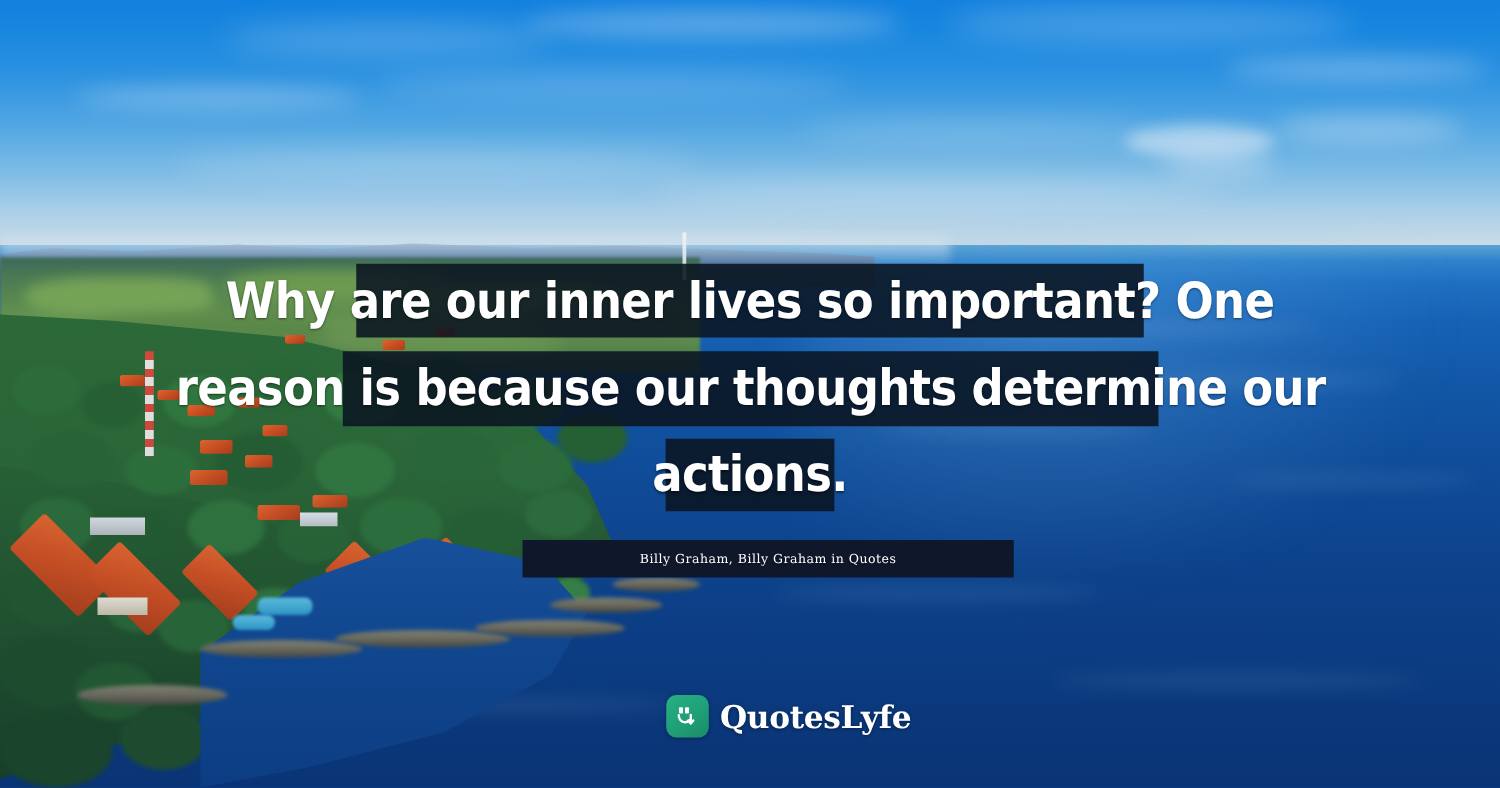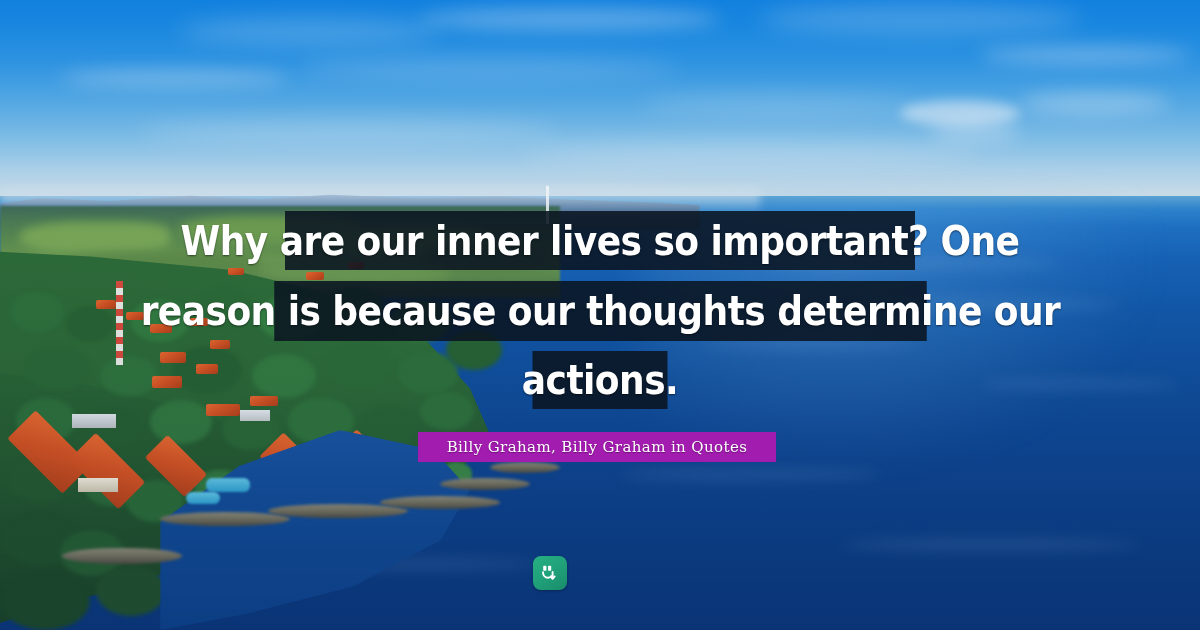--- a/index.html
+++ b/index.html
@@ -207,25 +207,25 @@
     text-shadow:0 1px 2px rgba(0,0,0,.5);
     transform:scaleX(0.9);
     transform-origin:center center;
   }
   .qline-1 { left:250px; top:211px; width:700px; height:59px; }
   .qline-2 { left:238px; top:281px; width:725px; height:60px; }
   .qline-3 { left:525px; top:351px; width:150px; height:58px; }
 
   .attrib {
     position:absolute;
-    left:418px; top:432px; width:358px; height:30px;
-    background:#a21caf;
+    left:418px; top:432px; width:393px; height:30px;
+    background:#0f172a;
     color:#ffffff;
     font-family:"DejaVu Serif", serif;
-    font-size:15px;
+    font-size:10px;
     letter-spacing:0.4px;
     display:flex; align-items:center; justify-content:center;
     white-space:nowrap;
     text-shadow:0 1px 1px rgba(0,0,0,.35);
   }
 
   
   .logo {
     position:absolute;
     left:533px; top:556px;
@@ -386,15 +386,16 @@
   <div class="logo">
     <span class="logo-mark">
       <svg width="22" height="22" viewBox="0 0 22 22" aria-hidden="true">
         <path d="M4.2 4.6c0 1.2 0 2.4 0 3.3 0 .5.3.8.8.8h1.6c.5 0 .8-.3.8-.8V4.6c0-.5-.3-.8-.8-.8H5c-.5 0-.8.3-.8.8z" fill="#ffffff"></path>
         <path d="M9.0 4.6c0 1.2 0 2.4 0 3.3 0 .5.3.8.8.8h1.6c.5 0 .8-.3.8-.8V4.6c0-.5-.3-.8-.8-.8H9.8c-.5 0-.8.3-.8.8z" fill="#ffffff"></path>
         <path d="M4.0 10.2c0 3.1 2.1 5.6 5.0 5.6 1.5 0 2.9-.7 3.8-1.8" fill="none" stroke="#ffffff" stroke-width="1.9" stroke-linecap="round"></path>
         <path d="M13.6 10.0v6.2" fill="none" stroke="#ffffff" stroke-width="1.9" stroke-linecap="round"></path>
         <path d="M11.6 14.4l2.0 2.4 2.0-2.4" fill="none" stroke="#ffffff" stroke-width="1.9" stroke-linecap="round" stroke-linejoin="round"></path>
       </svg>
     </span>
+    <span class="logo-text">QuotesLyfe</span>
   </div>
 
 </div>
 
 </body></html>

